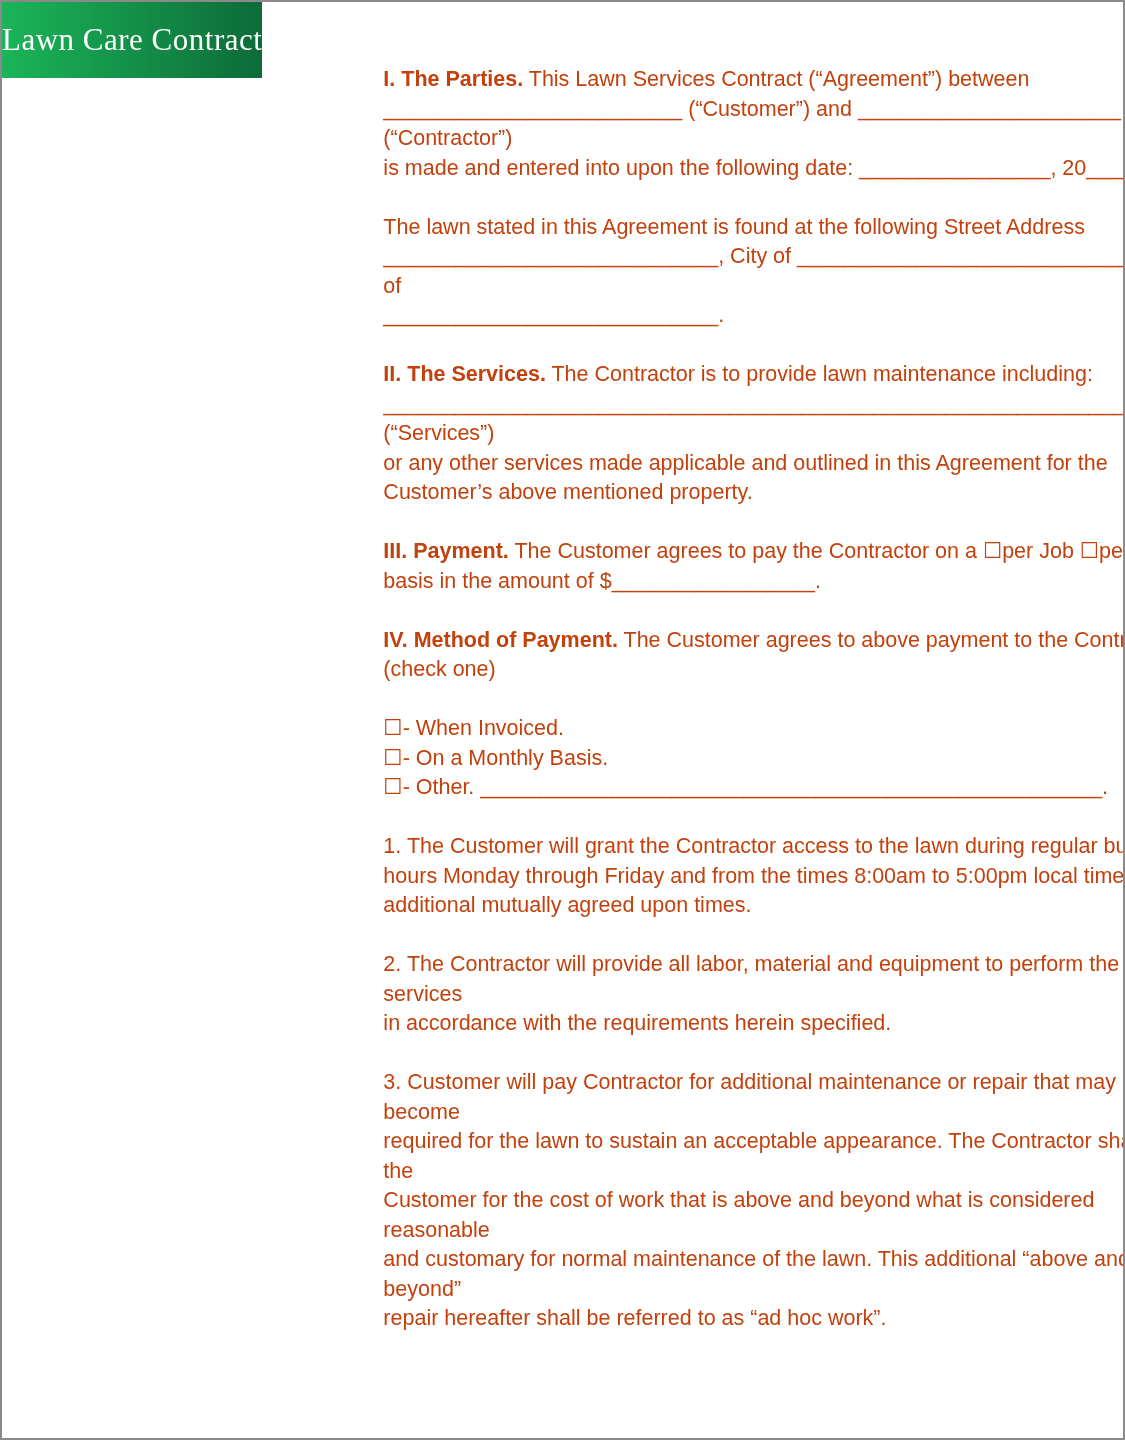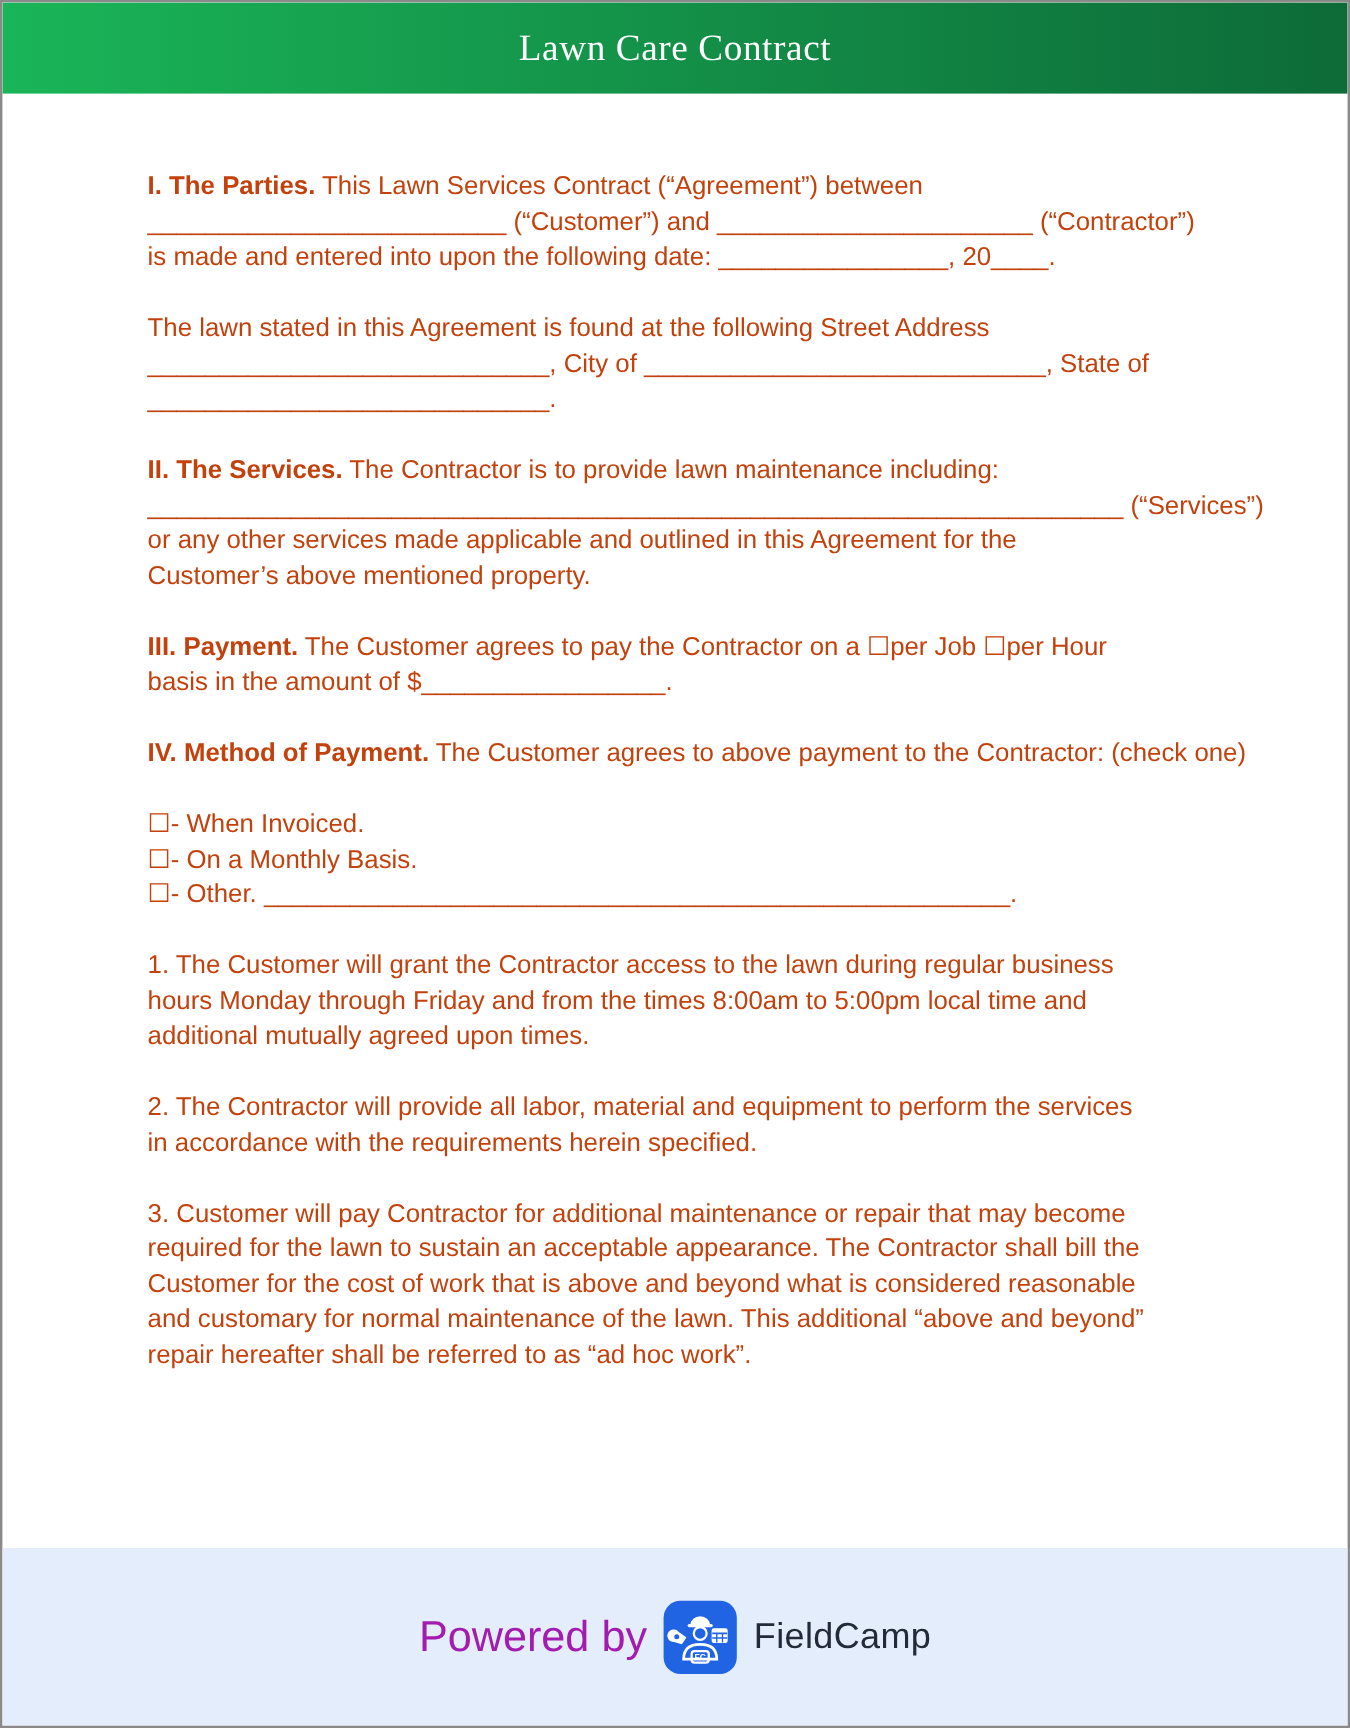--- a/index.html
+++ b/index.html
@@ -4,21 +4,21 @@
 <style>
   * { box-sizing: border-box; }
   html, body { margin: 0; padding: 0; background: #ffffff; }
 
   .page {
     width: 1125px;
     height: 1440px;
     border: 2px solid #8a8a8a;
     background: #ffffff;
     display: flex;
-    flex-direction: column;
+    flex-direction: row;
     font-family: "Liberation Sans", "DejaVu Sans", sans-serif;
     overflow: hidden;
   }
 
   .header-banner {
     flex: none;
     height: 76px;
     background: linear-gradient(90deg, #1ab558 0%, #0d6b38 100%);
     display: flex;
     align-items: center;

